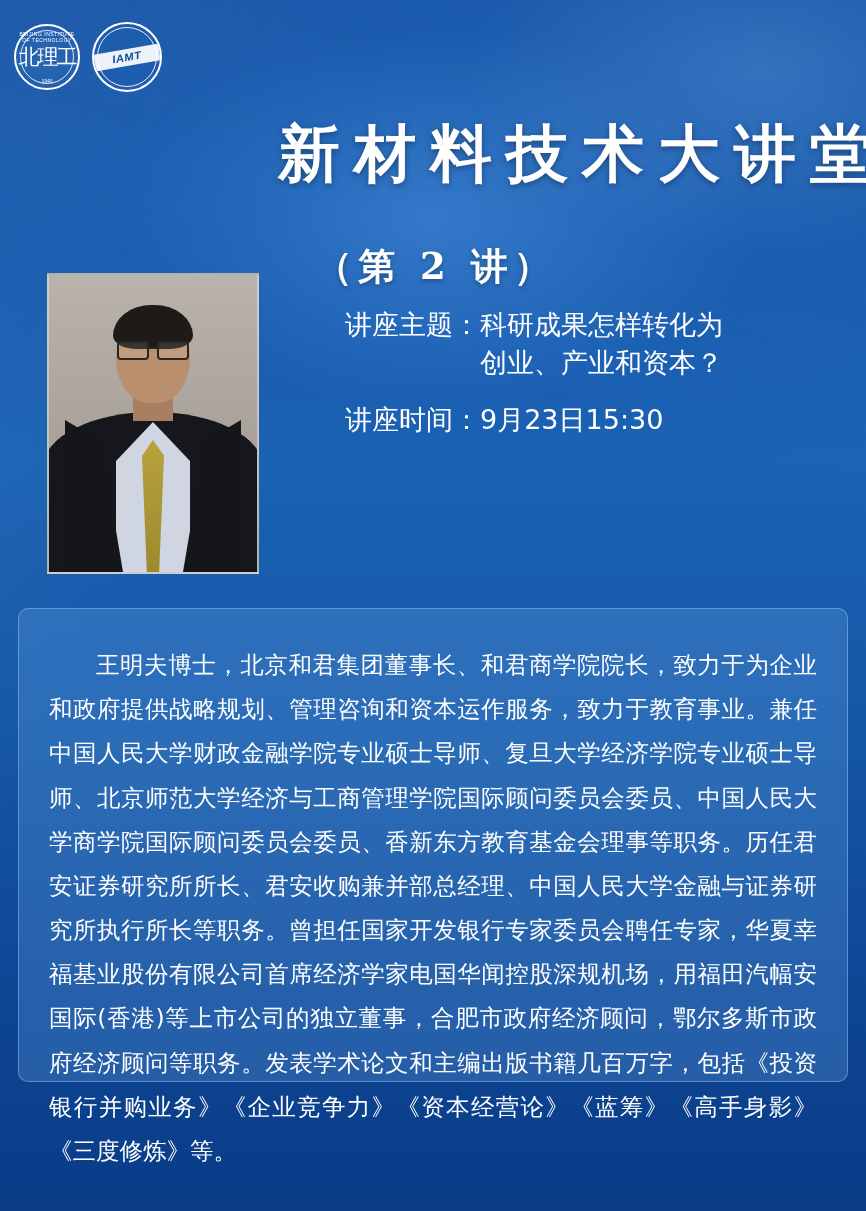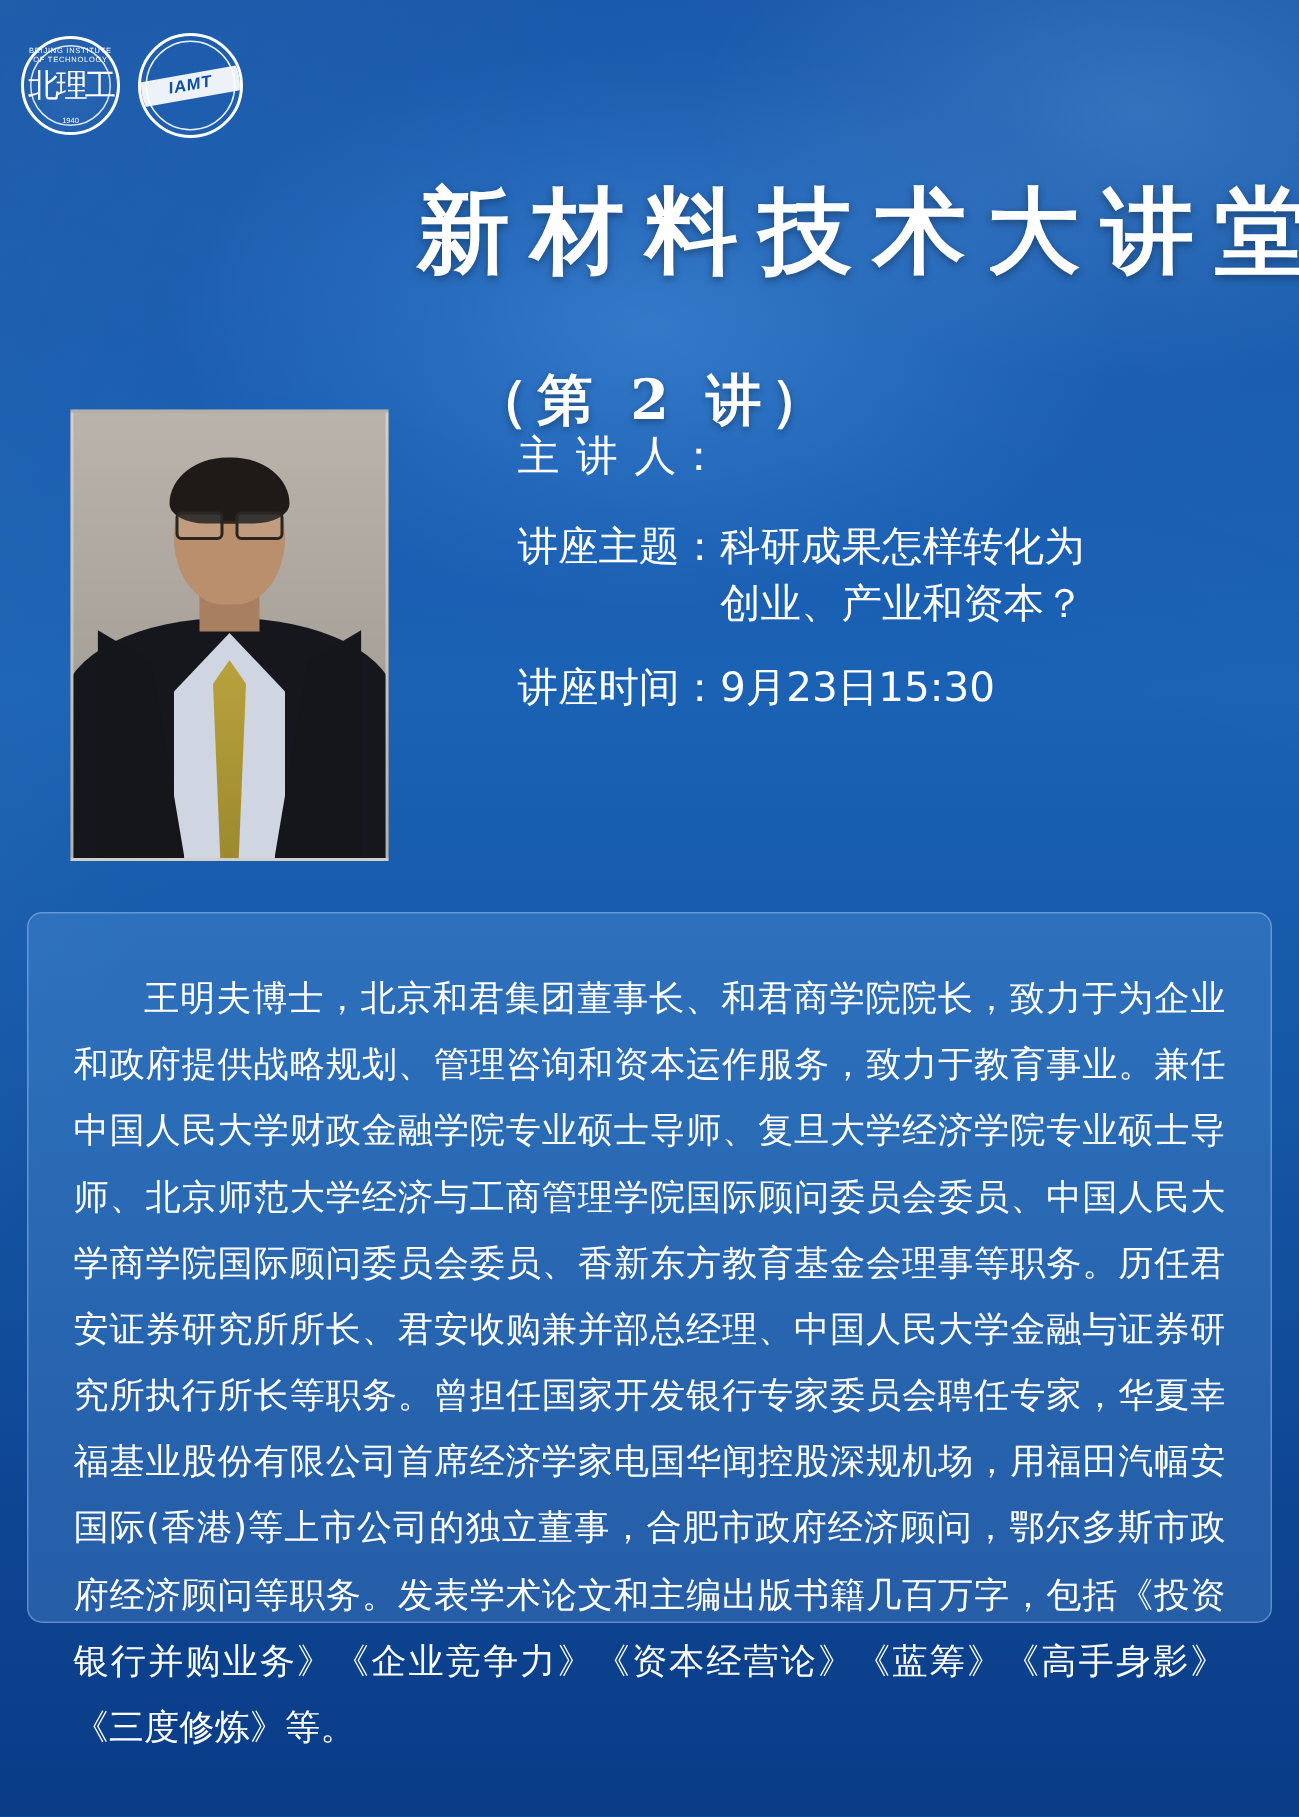--- a/index.html
+++ b/index.html
@@ -384,21 +384,20 @@
     <div class="hair"></div>
     <div class="glasses">
       <div class="lens left"></div>
       <div class="bridge"></div>
       <div class="lens right"></div>
     </div>
   </div>
 
   <div class="info">
     <div class="info-row speaker">
-      <span class="label">主 讲 人：</span>
     </div>
     <div class="info-row">
       <span class="label">讲座主题：</span>
       <span class="value">科研成果怎样转化为
 创业、产业和资本？</span>
     </div>
     <div class="info-row">
       <span class="label">讲座时间：</span>
       <span class="value">9月23日15:30</span>
     </div>

